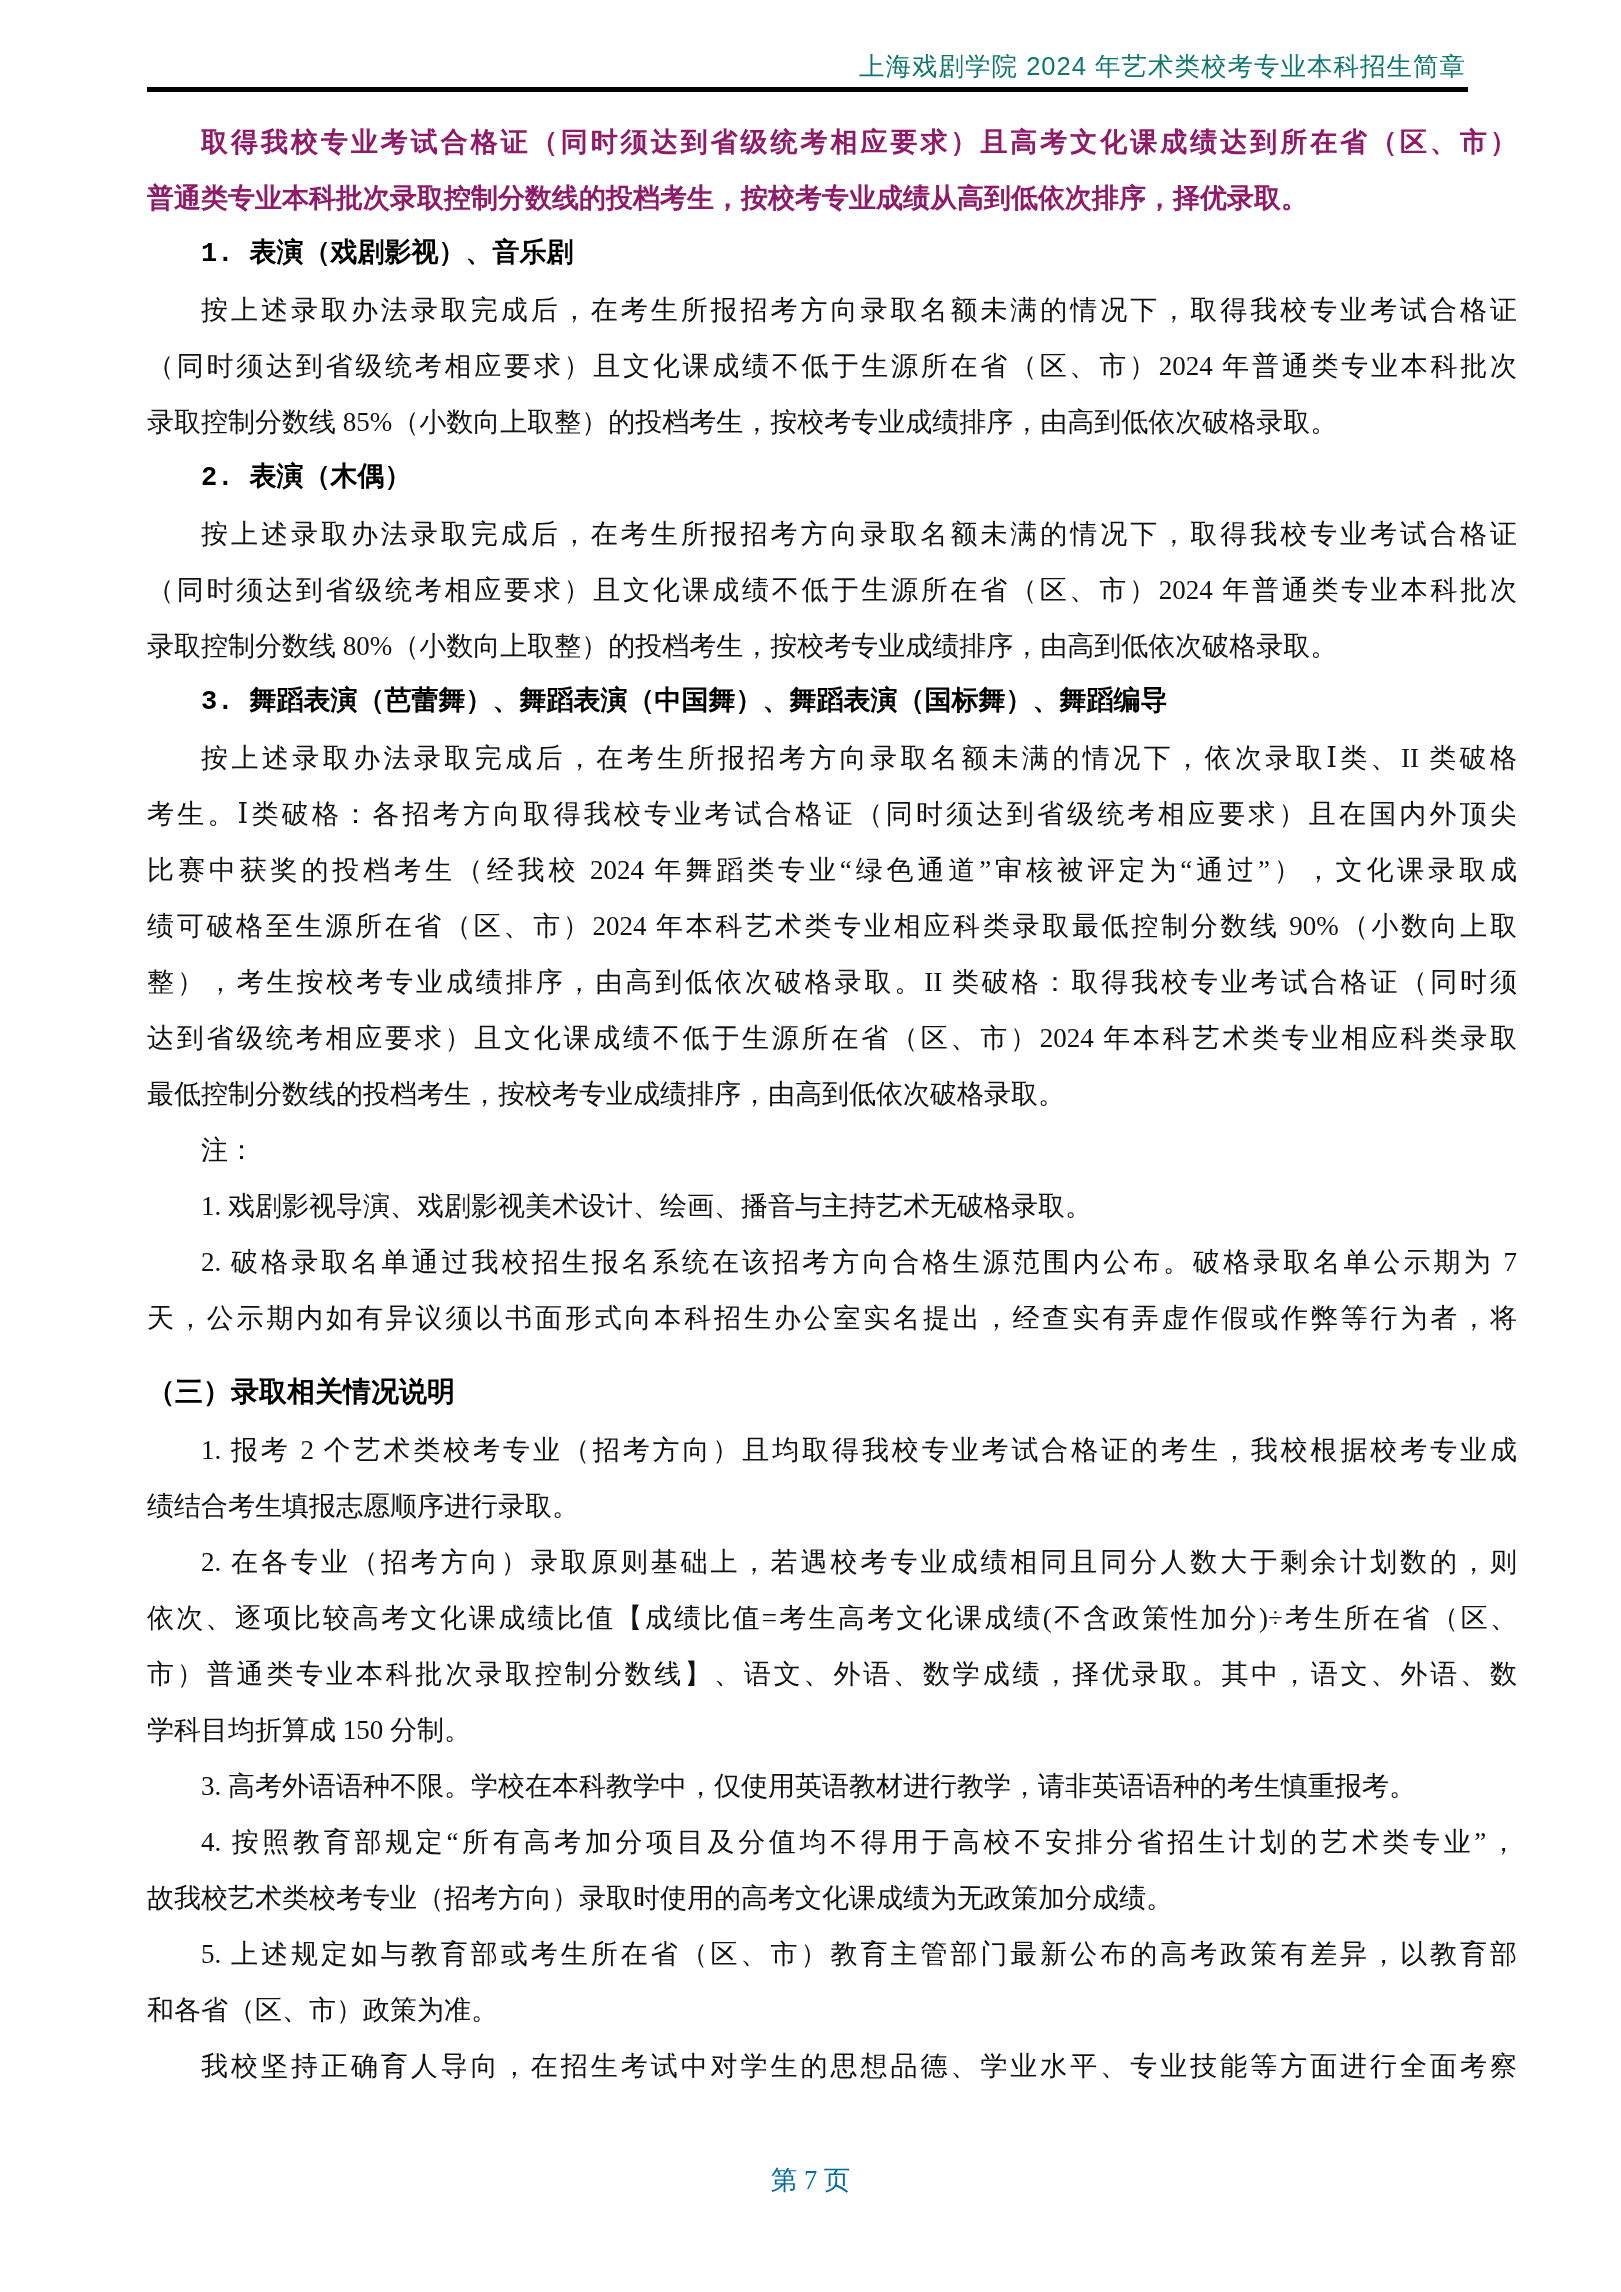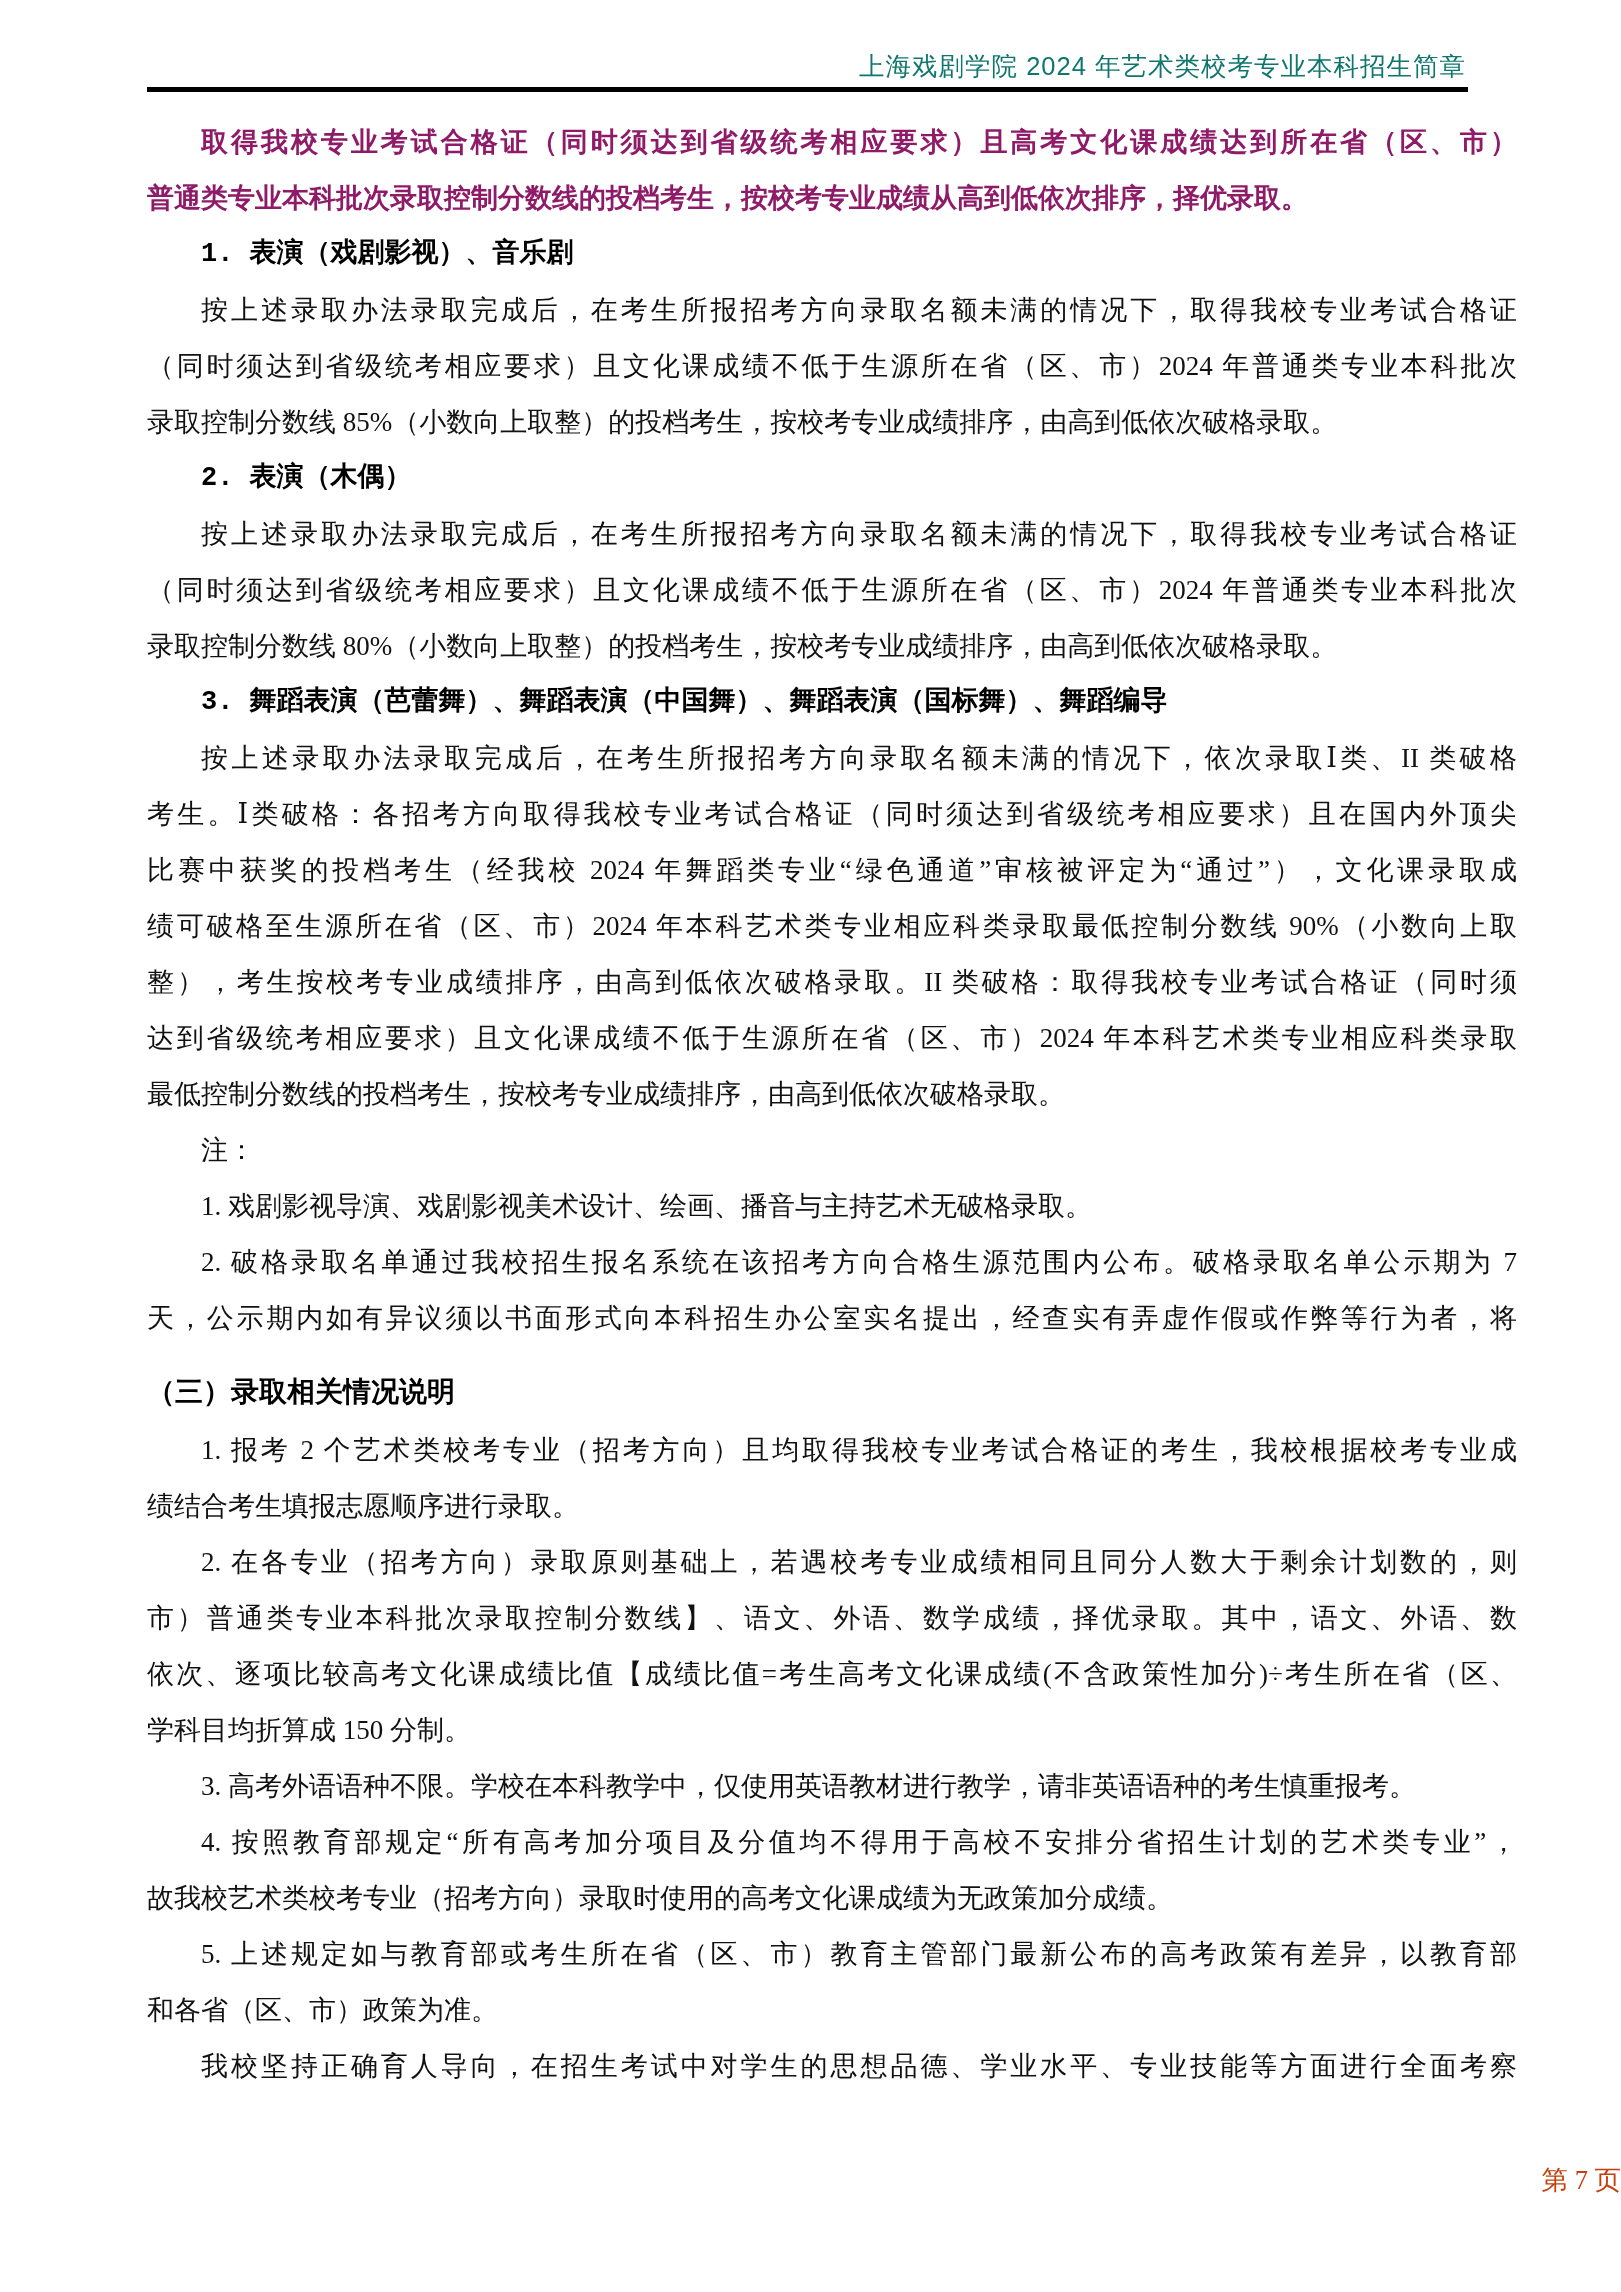--- a/index.html
+++ b/index.html
@@ -69,23 +69,23 @@
     font-family: Liberation Mono, monospace;
     white-space: nowrap;
   }
   .page-footer {
     position: absolute;
     left: 0;
     top: 2152px;
     width: 100%;
     height: 56px;
     line-height: 56px;
-    text-align: right;
+    text-align: center;
     font-size: 26.5px;
-    color: #c2410c;
+    color: #0369a1;
   }
 </style>
 </head>
 <body>
 
 <div class="page">
   <div class="running-header">上海戏剧学院 2024 年艺术类校考专业本科招生简章</div>
   <div class="header-rule"></div>
 
   <main class="content" id="content">
@@ -133,22 +133,22 @@
       </div>
       <div class="block section">
         <div class="line">（三）录取相关情况说明</div>
       </div>
       <div class="block para">
         <div class="line first justify">1. 报考 2 个艺术类校考专业（招考方向）且均取得我校专业考试合格证的考生，我校根据校考专业成</div>
         <div class="line">绩结合考生填报志愿顺序进行录取。</div>
       </div>
       <div class="block para">
         <div class="line first justify">2. 在各专业（招考方向）录取原则基础上，若遇校考专业成绩相同且同分人数大于剩余计划数的，则</div>
+        <div class="line justify">依次、逐项比较高考文化课成绩比值【成绩比值=考生高考文化课成绩(不含政策性加分)÷考生所在省（区、</div>
         <div class="line justify">市）普通类专业本科批次录取控制分数线】、语文、外语、数学成绩，择优录取。其中，语文、外语、数</div>
-        <div class="line justify">依次、逐项比较高考文化课成绩比值【成绩比值=考生高考文化课成绩(不含政策性加分)÷考生所在省（区、</div>
         <div class="line">学科目均折算成 150 分制。</div>
       </div>
       <div class="block para">
         <div class="line first">3. 高考外语语种不限。学校在本科教学中，仅使用英语教材进行教学，请非英语语种的考生慎重报考。</div>
       </div>
       <div class="block para">
         <div class="line first justify">4. 按照教育部规定“所有高考加分项目及分值均不得用于高校不安排分省招生计划的艺术类专业”，</div>
         <div class="line">故我校艺术类校考专业（招考方向）录取时使用的高考文化课成绩为无政策加分成绩。</div>
       </div>
       <div class="block para">

